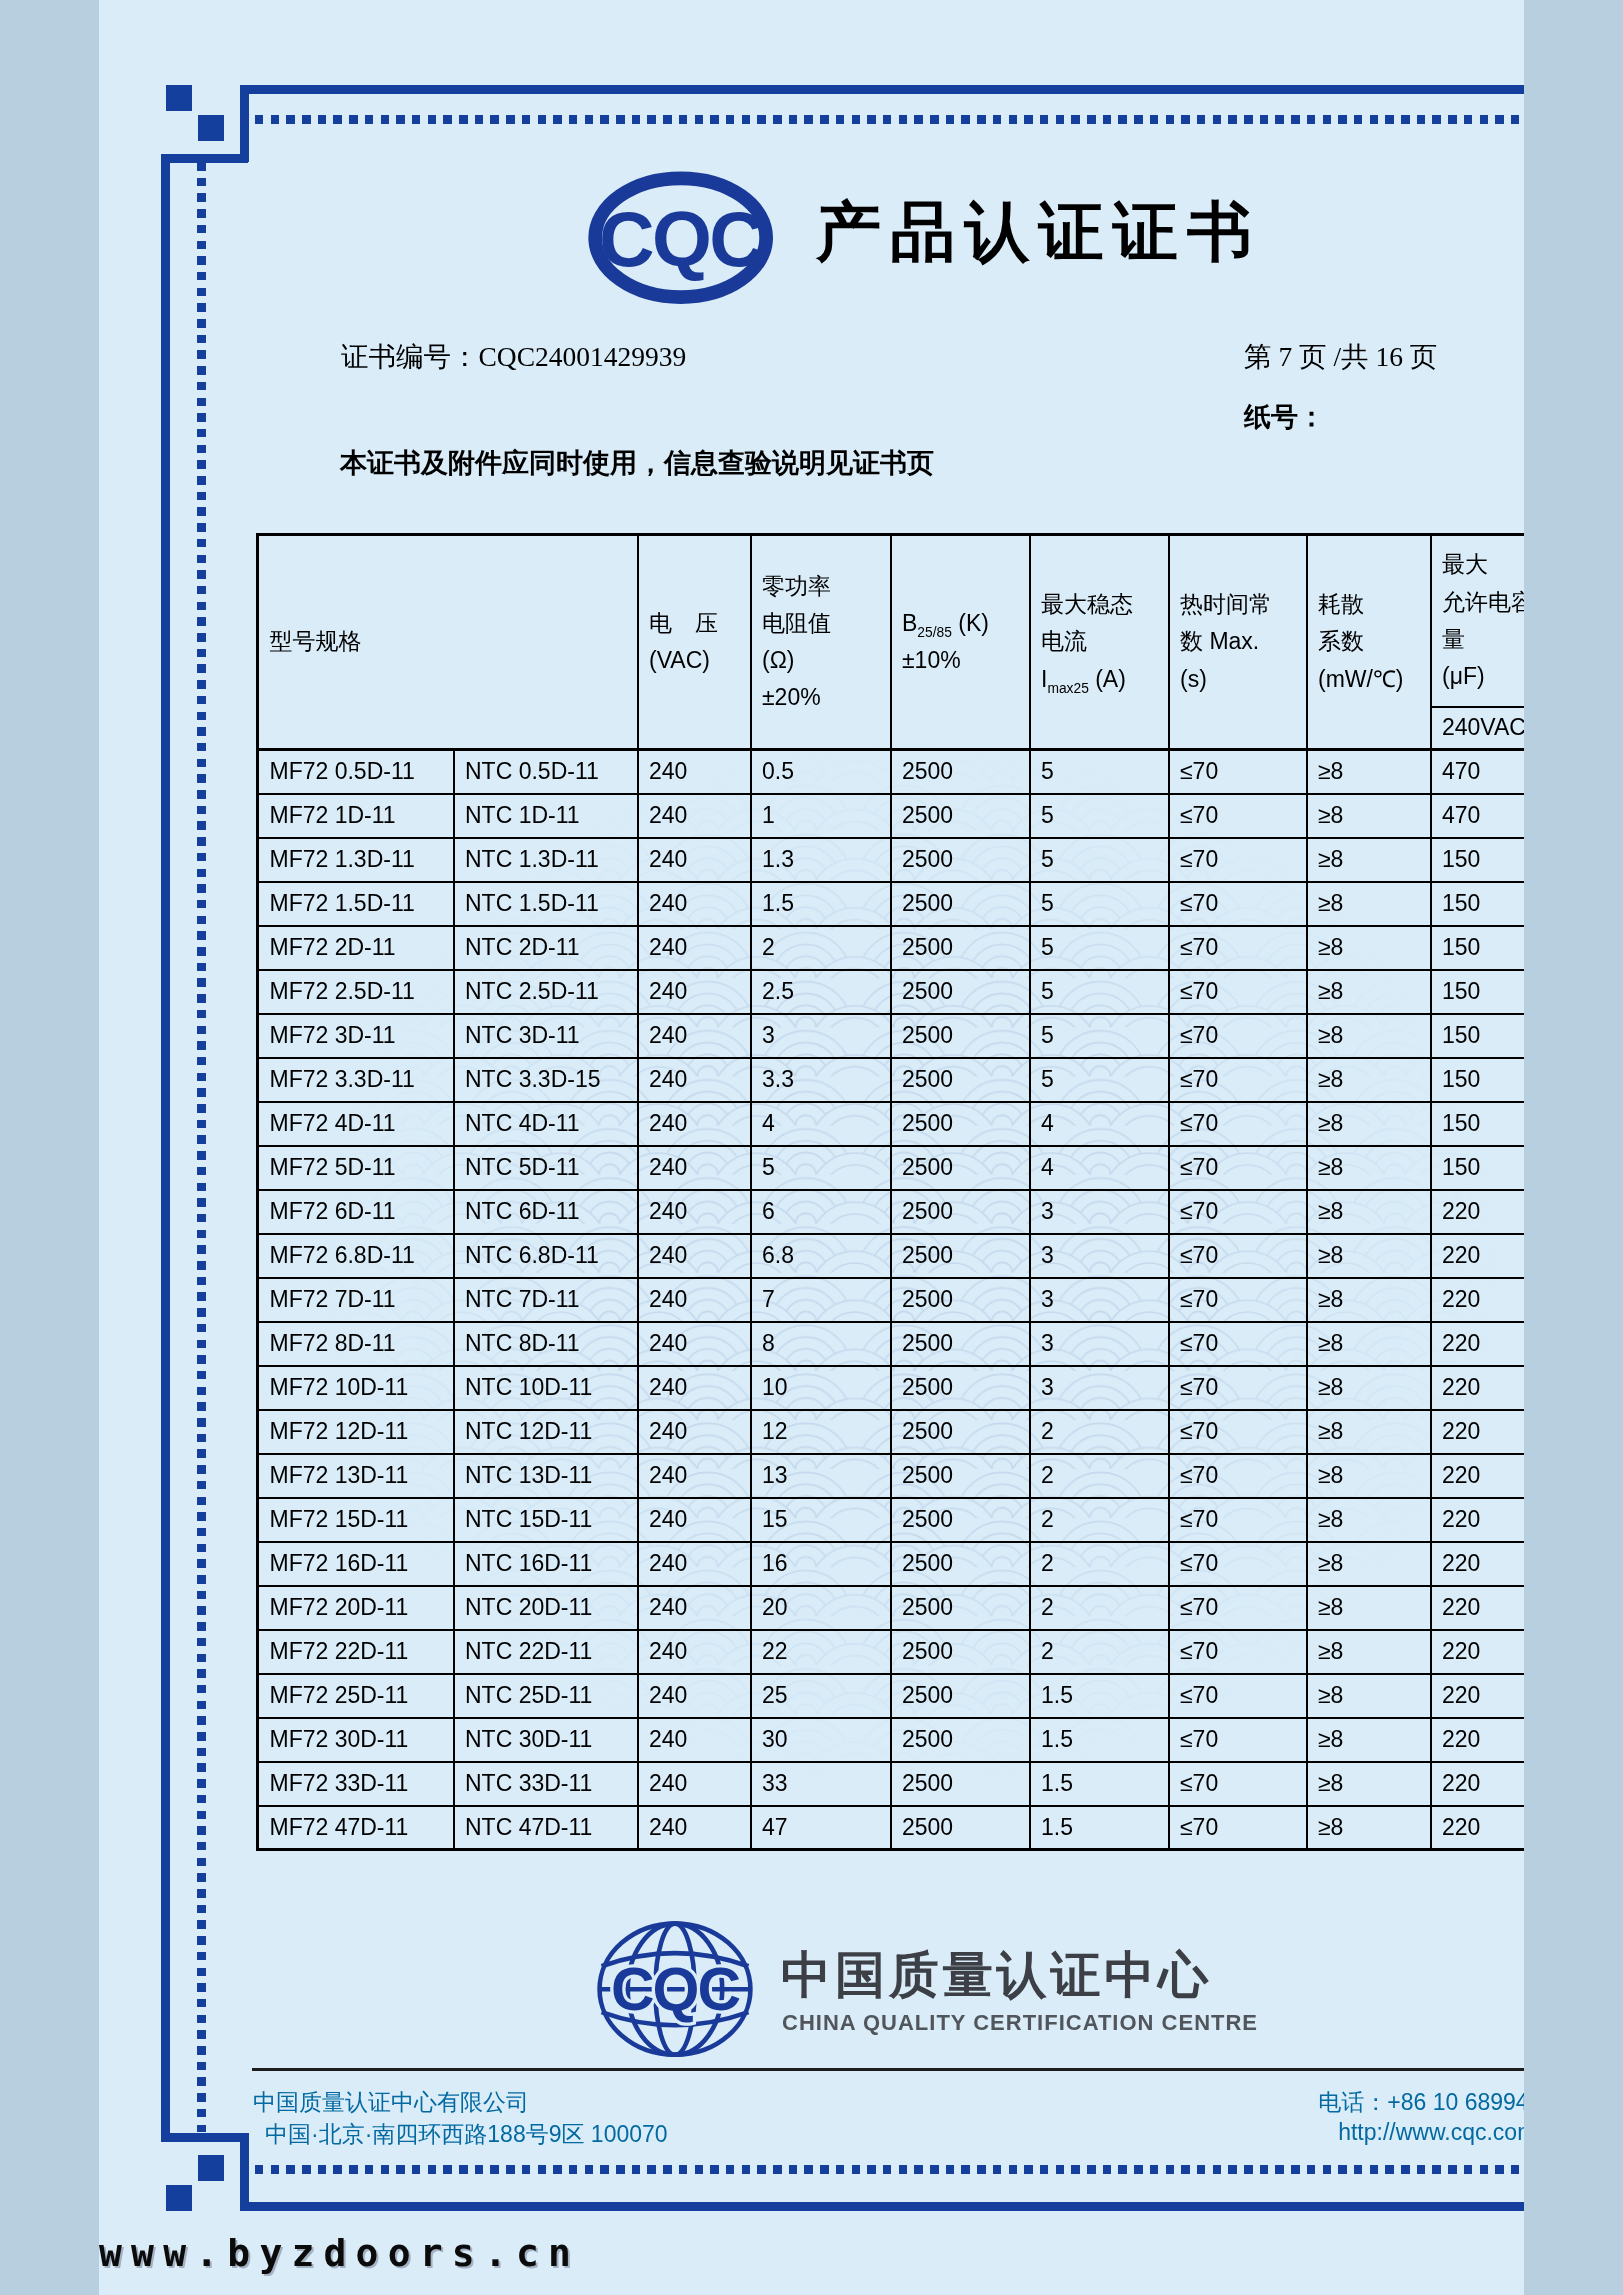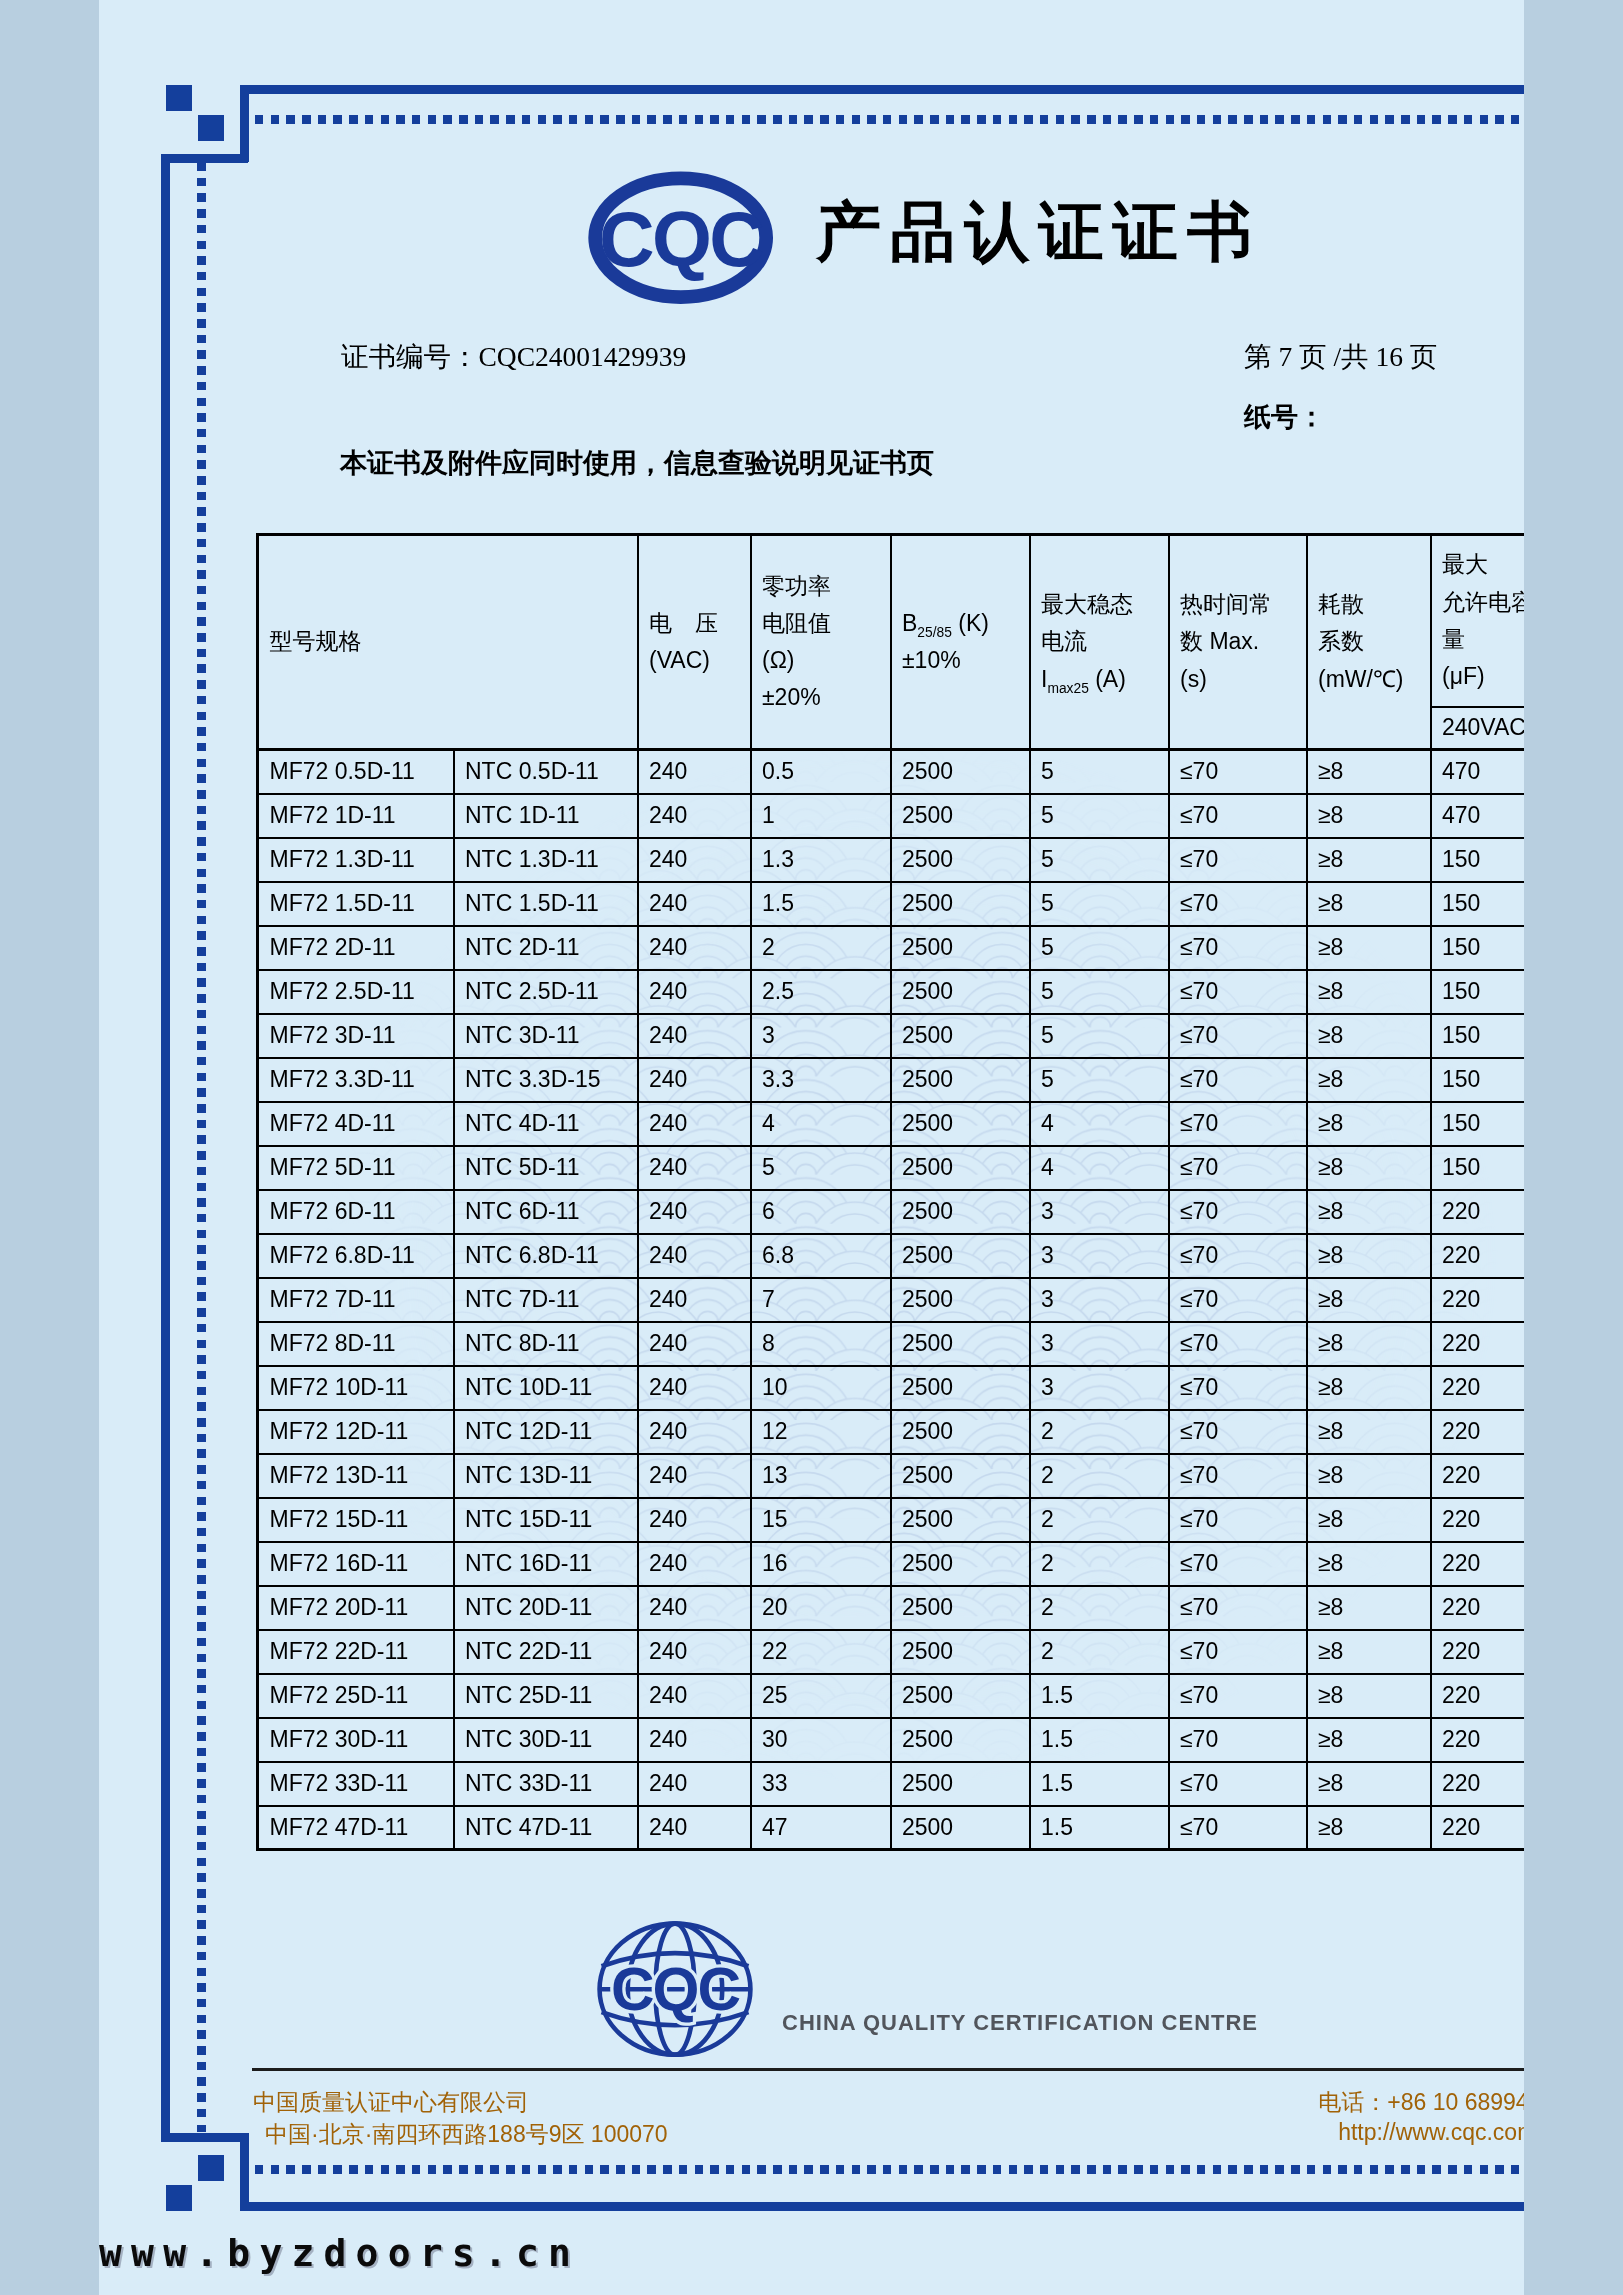--- a/index.html
+++ b/index.html
@@ -45,21 +45,21 @@
   tr.hdr-sub{height:43px;}
   sub{font-size:.6em;line-height:0;}
   
   #bottom-logo{position:absolute;left:494px;top:1919px;}
   #centre-cn{position:absolute;left:682px;top:1942px;font-size:50px;font-weight:600;
     color:#3c3f45;letter-spacing:3.9px;}
   #centre-en{position:absolute;left:683px;top:2010px;font-size:22px;font-weight:700;
     color:#51555c;letter-spacing:1px;}
   
   #footer-rule{position:absolute;left:153px;top:2068px;width:1315px;height:3.3px;background:#1c1c1c;}
-  .foot{position:absolute;font-size:23px;color:#a16207;}
+  .foot{position:absolute;font-size:23px;color:#0369a1;}
   #foot-company{left:154px;top:2087px;}
   #foot-address{left:166px;top:2119px;}
   #foot-phone{left:1201px;top:2087px;width:267px;text-align:right;}
   #foot-site{left:1201px;top:2119px;width:267px;text-align:right;}
   
   #site-watermark{position:absolute;left:0;top:2231px;width:100%;
     font-family:"DejaVu Sans Mono",monospace;font-size:38px;font-weight:700;
     letter-spacing:9.2px;color:#0b0b0b;text-shadow:2px 2px 0 rgba(120,130,150,.55);}
 </style>
 </head>
@@ -467,20 +467,21 @@
         <ellipse cx="125" cy="107" rx="115" ry="100"></ellipse>
         <ellipse cx="125" cy="107" rx="72" ry="100"></ellipse>
         <ellipse cx="125" cy="107" rx="30" ry="100"></ellipse>
         <path d="M13,72 Q125,32 237,72"></path>
         <path d="M10,107 L240,107"></path>
         <path d="M13,142 Q125,182 237,142"></path>
       </g>
       <text x="125" y="138" text-anchor="middle" font-family="Liberation Sans, sans-serif" font-size="92" font-weight="bold" fill="#1a3a99" stroke="#d9ecf8" stroke-width="10" paint-order="stroke" letter-spacing="-3">CQC</text>
     </svg>
   </div>
+  <div id="centre-cn">中国质量认证中心</div>
   <div id="centre-en">CHINA QUALITY CERTIFICATION CENTRE</div>
 
   <div id="footer-rule"></div>
   <div id="foot-company" class="foot">中国质量认证中心有限公司</div>
   <div id="foot-address" class="foot">中国·北京·南四环西路188号9区  100070</div>
   <div id="foot-phone" class="foot">电话：+86 10 68994980</div>
   <div id="foot-site" class="foot">http://www.cqc.com.cn</div>
 
   <div id="site-watermark">www.byzdoors.cn</div>
 

